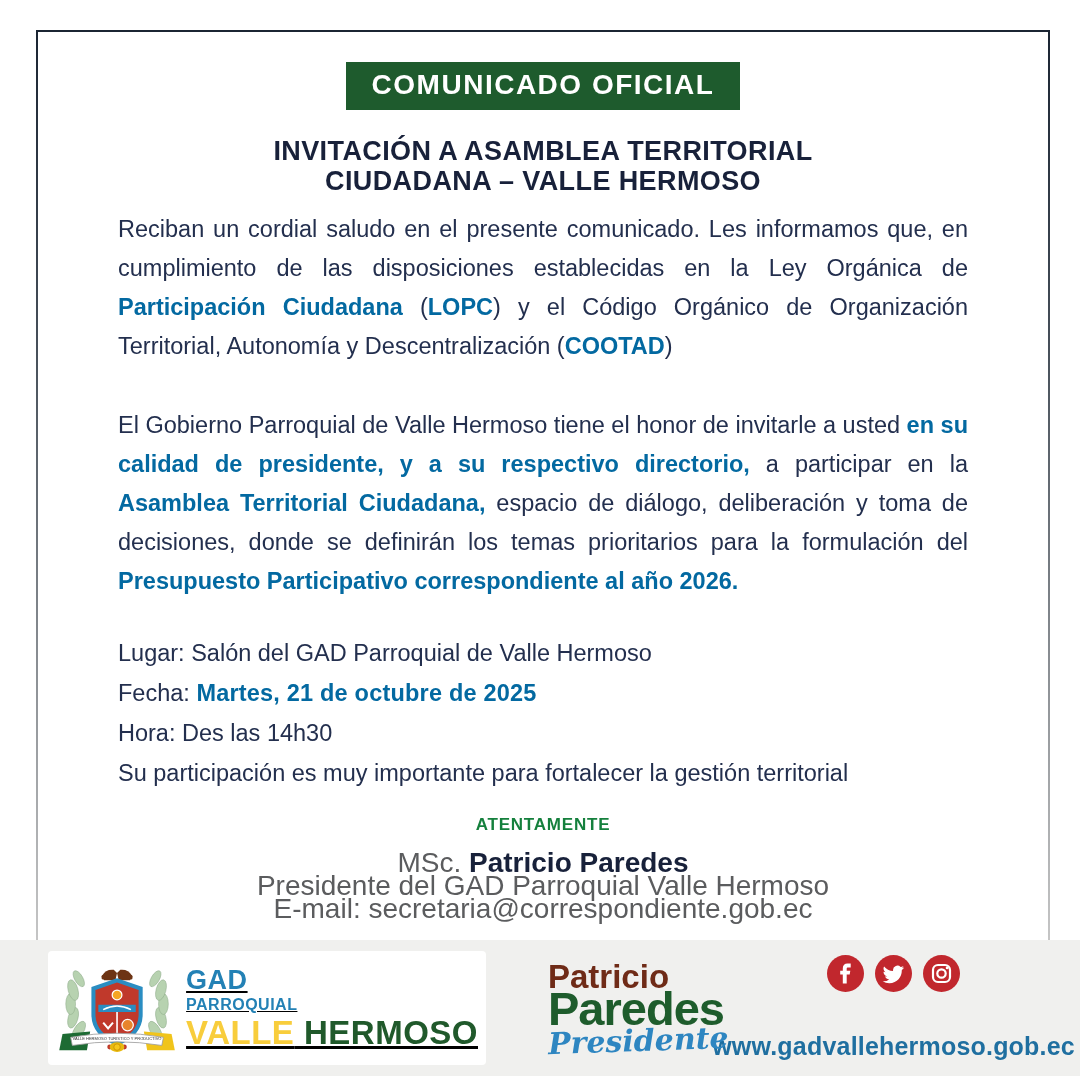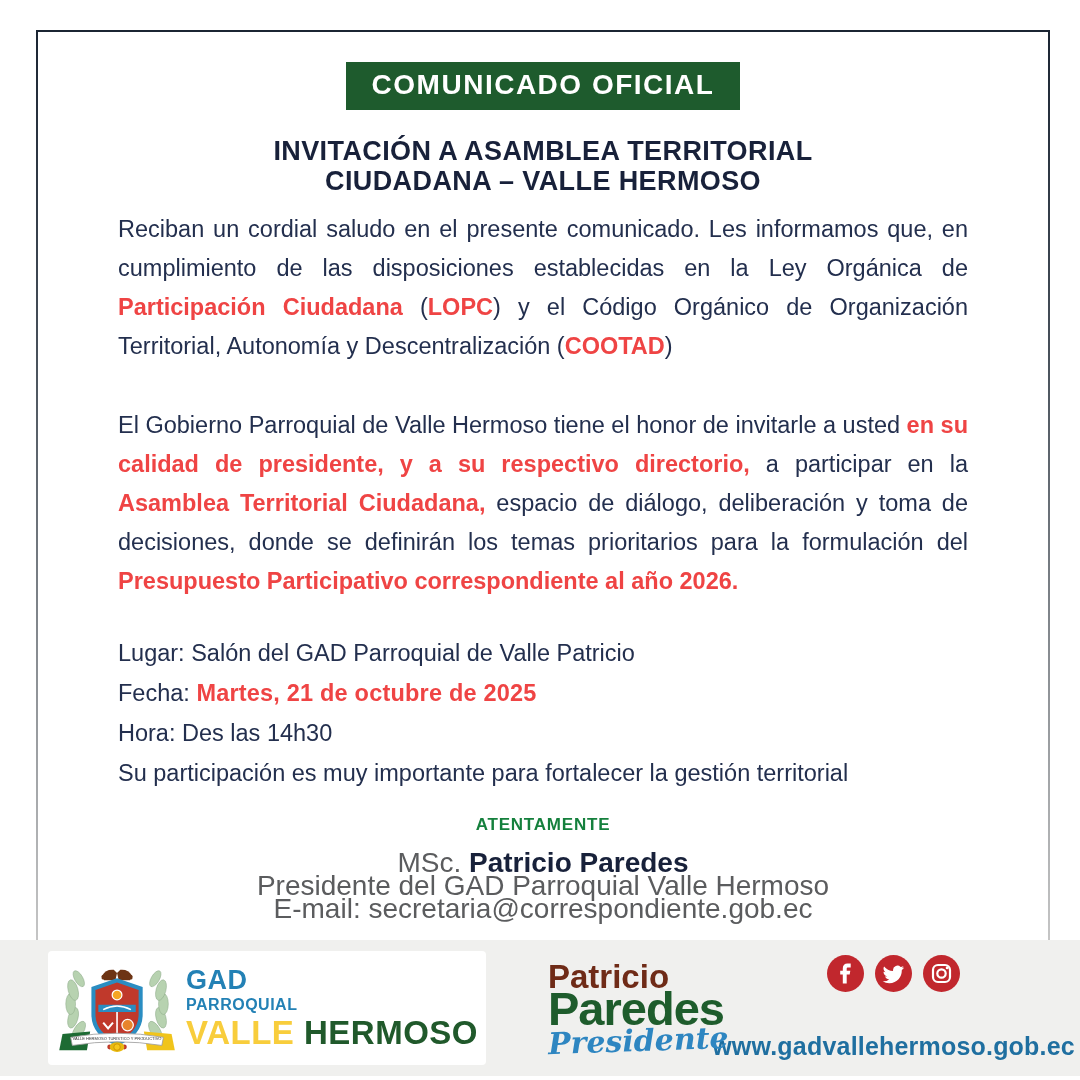--- a/index.html
+++ b/index.html
@@ -15,37 +15,37 @@
   .content { position:absolute; left:118px; right:112px; top:62px; color:#232f4e; }
 
   .banner { width:fit-content; margin:0 auto; background:#1e5b2d; color:#ffffff;
             font-size:28px; font-weight:800; letter-spacing:1.5px; padding:7px 26px 9px; }
 
   .title { margin-top:26px; text-align:center; color:#18213a; font-size:27px;
            font-weight:800; line-height:30px; letter-spacing:0.4px; }
 
   .para { margin-top:14px; font-size:23.5px; line-height:39px; text-align:justify; }
   .para.second { margin-top:40px; }
-  .b { font-weight:700; color:#ef4444; }
+  .b { font-weight:700; color:#0369a1; }
 
   .details { margin-top:32px; font-size:23.5px; line-height:40px; }
   .details .b { letter-spacing:0.2px; }
 
   .atentamente { margin-top:22px; text-align:center; color:#15803d;
                  font-size:17px; font-weight:700; letter-spacing:0.8px; }
 
   .signature { margin-top:16px; text-align:center; color:#5b5c5e;
                font-size:28px; line-height:23px; }
   .signature .name { font-weight:800; color:#18213a; }
 
   
   .footer { position:absolute; left:0; bottom:0; width:1080px; height:136px;
             background:#f0f0ee; display:flex; align-items:center; }
   .gad-card { margin-left:48px; width:438px; height:114px; background:#ffffff;
-              border-radius:4px; display:flex; align-items:center; padding:2px 8px; }
+              border-radius:4px; display:flex; align-items:center; padding:2px 8px;text-decoration:underline; }
   .gad-text { margin-left:8px; line-height:1; }
   .gad-l1 { color:#2381b5; font-size:27px; font-weight:800; letter-spacing:0.5px; }
   .gad-l2 { color:#2381b5; font-size:16px; font-weight:800; letter-spacing:0.5px; margin-top:3px; }
   .gad-l3 { font-size:33px; font-weight:800; letter-spacing:0.5px; margin-top:3px; white-space:nowrap; }
   .gad-l3 .yellow { color:#f8cd3c; }
   .gad-l3 .green  { color:#20592b; }
 
   .candidate { margin-left:62px; width:230px; text-align:left; line-height:1; }
   .cand-first { color:#6f2b17; font-size:33px; font-weight:800; }
   .cand-last  { color:#1e5c2c; font-size:47px; font-weight:800; letter-spacing:-1px; margin-top:-8px; }
@@ -71,21 +71,21 @@
     <div class="title">
       <span>INVITACIÓN A ASAMBLEA TERRITORIAL</span><br>
       <span>CIUDADANA – VALLE HERMOSO</span>
     </div>
 
     <p class="para"><span>Reciban un cordial saludo en el presente comunicado. Les informamos que, en cumplimiento de las disposiciones establecidas en la Ley Orgánica de </span><span class="b">Participación Ciudadana</span><span> (</span><span class="b">LOPC</span><span>) y el Código Orgánico de Organización Territorial, Autonomía y Descentralización (</span><span class="b">COOTAD</span><span>)</span></p>
 
     <p class="para second"><span>El Gobierno Parroquial de Valle Hermoso tiene el honor de invitarle a usted  </span><span class="b">en su calidad de presidente, y a su respectivo directorio,</span><span> a participar en la </span><span class="b">Asamblea Territorial Ciudadana,</span><span> espacio de diálogo, deliberación y toma de decisiones, donde se definirán los temas prioritarios para la formulación del </span><span class="b">Presupuesto Participativo correspondiente al año 2026.</span></p>
 
     <div class="details">
-      <div>Lugar: Salón del GAD Parroquial de Valle Patricio</div>
+      <div>Lugar: Salón del GAD Parroquial de Valle Hermoso</div>
       <div><span>Fecha: </span><span class="b">Martes, 21 de octubre de 2025</span></div>
       <div>Hora: Des las 14h30</div>
       <div>Su participación es muy importante para fortalecer la gestión territorial</div>
     </div>
 
     <div class="atentamente">ATENTAMENTE</div>
 
     <div class="signature">
       <div><span>MSc. </span><span class="name">Patricio Paredes</span></div>
       <div>Presidente del GAD Parroquial Valle Hermoso</div>

